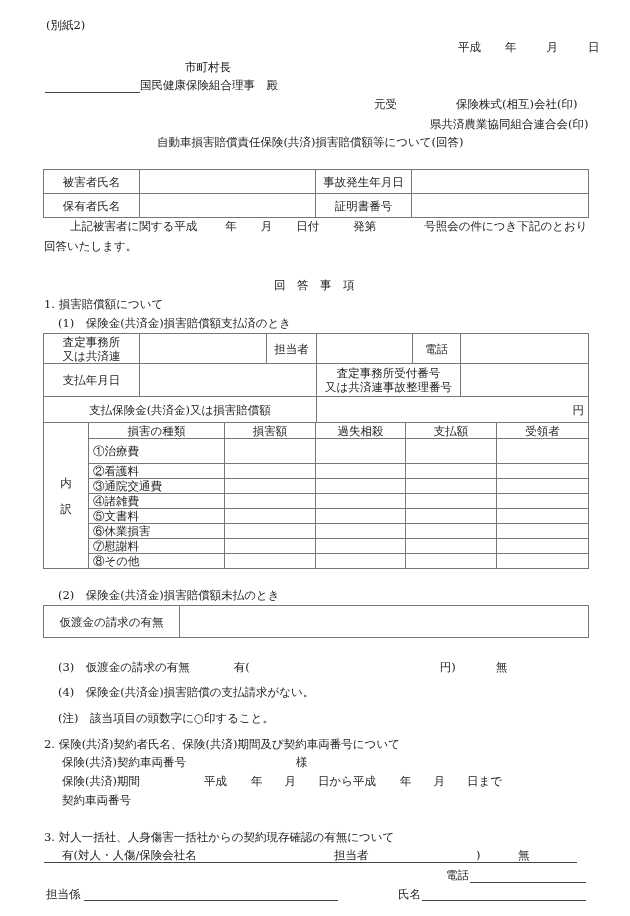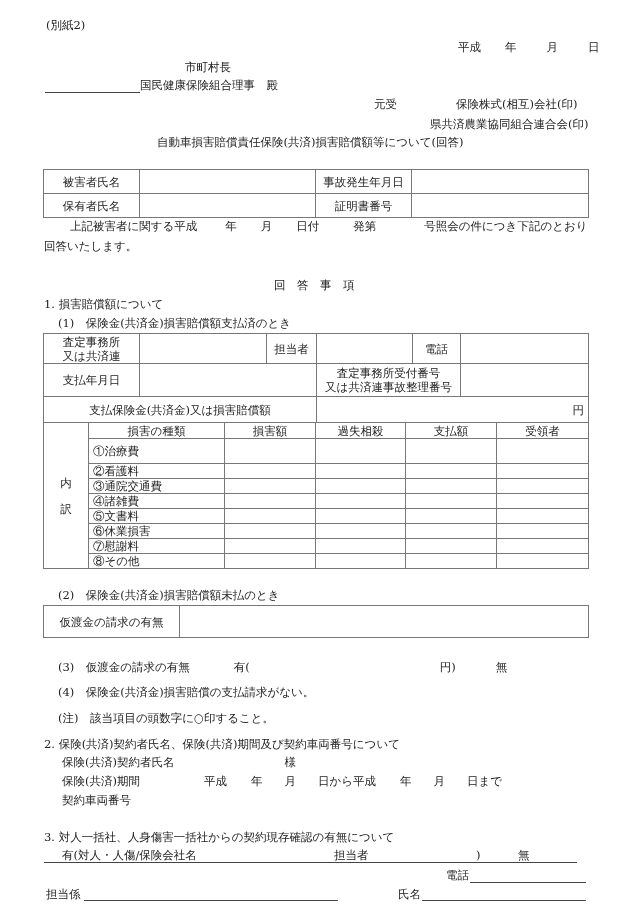--- a/index.html
+++ b/index.html
@@ -198,21 +198,21 @@
   </table>
 
 <div class="abs" style="left:58px;top:660px;">
   <span>(3)　仮渡金の請求の有無</span><span class="gap" style="width:44px"></span><span>有(</span><span class="gap" style="width:190px"></span><span>円)</span><span class="gap" style="width:40px"></span><span>無</span>
 </div>
 <div class="abs" style="left:58px;top:685px;">(4)　保険金(共済金)損害賠償の支払請求がない。</div>
 <div class="abs" style="left:58px;top:711px;">(注)　該当項目の頭数字に○印すること。</div>
 
 <div class="abs" style="left:44px;top:737px;">2. 保険(共済)契約者氏名、保険(共済)期間及び契約車両番号について</div>
 <div class="abs" style="left:62px;top:755px;">
-  <span>保険(共済)契約者氏名</span><span class="gap" style="width:110px"></span><span>様</span>
+  <span>保険(共済)契約車両番号</span><span class="gap" style="width:110px"></span><span>様</span>
 </div>
 <div class="abs" style="left:62px;top:774px;">
   <span>保険(共済)期間</span><span class="gap" style="width:64px"></span><span>平成</span><span class="gap" style="width:24px"></span><span>年</span><span class="gap" style="width:22px"></span><span>月</span><span class="gap" style="width:22px"></span><span>日から平成</span><span class="gap" style="width:24px"></span><span>年</span><span class="gap" style="width:22px"></span><span>月</span><span class="gap" style="width:22px"></span><span>日まで</span>
 </div>
 <div class="abs" style="left:62px;top:793px;">契約車両番号</div>
 
 <div class="abs" style="left:44px;top:830px;">3. 対人一括社、人身傷害一括社からの契約現存確認の有無について</div>
 <div class="abs" style="left:62px;top:848px;">有(対人・人傷/保険会社名</div>
 <div class="abs" style="left:334px;top:848px;">担当者</div>
 <div class="abs" style="left:476px;top:848px;">)</div>

